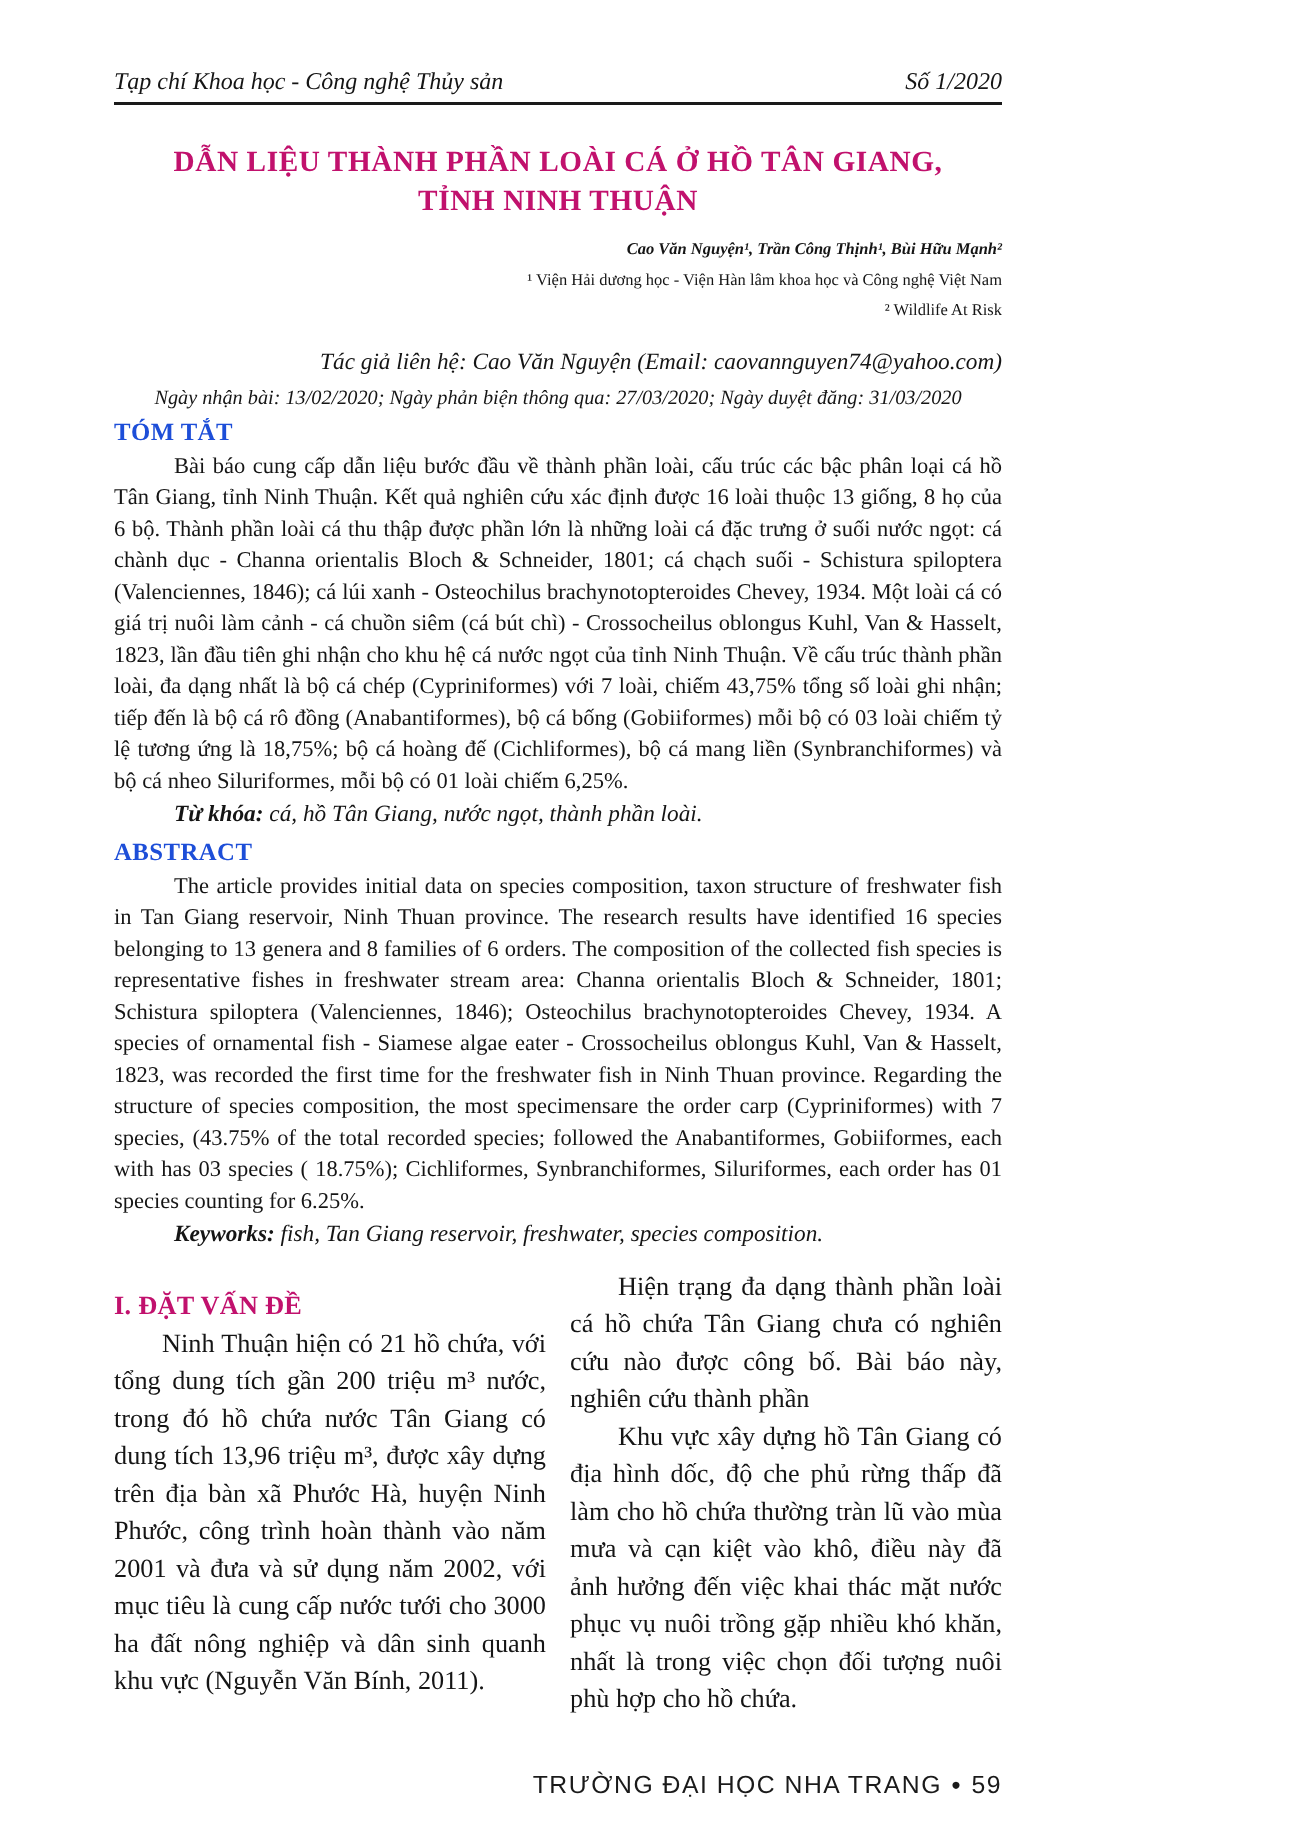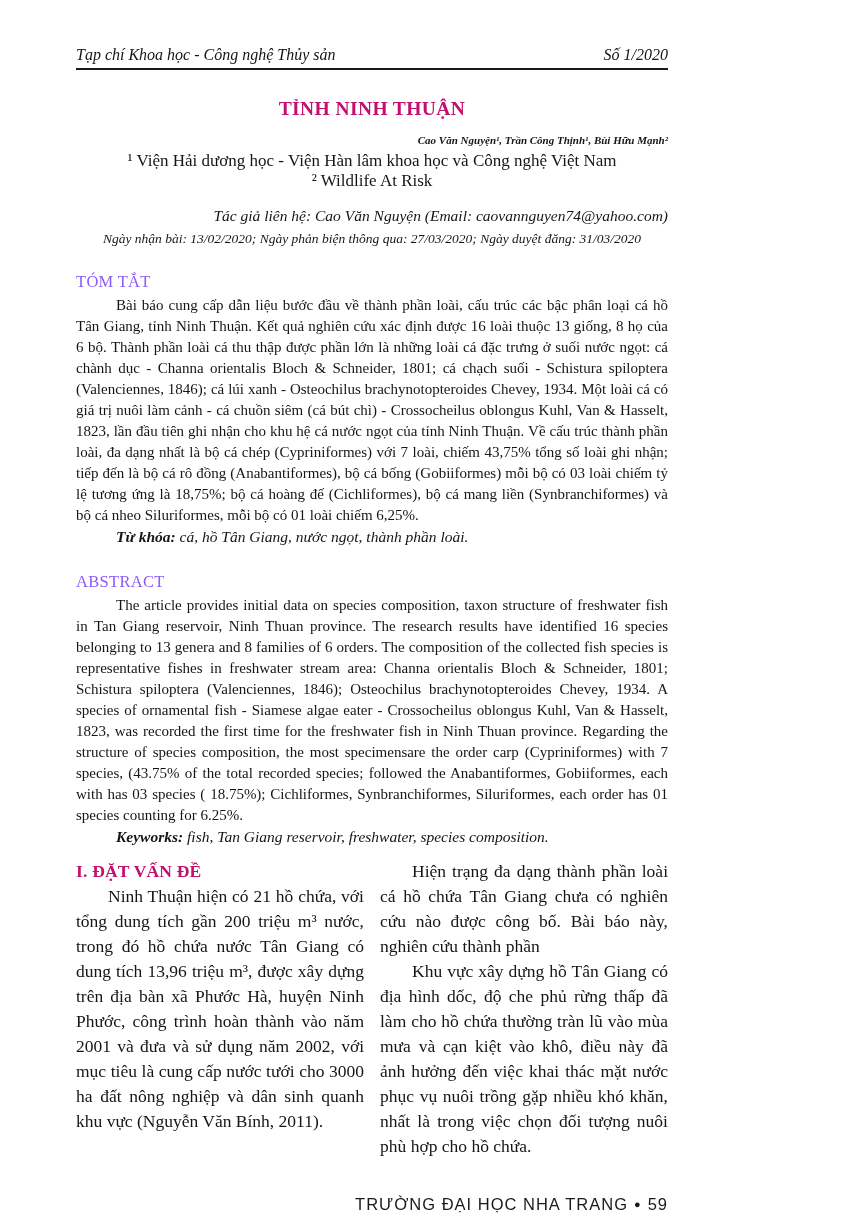--- a/index.html
+++ b/index.html
@@ -51,44 +51,44 @@
   
   .authors {
     margin-top: 8px;
     text-align: right;
     font-weight: bold;
     font-style: italic;
     font-size: 11px;
     line-height: 21px;
   }
   .affil {
-    text-align: center;
-    font-size: 17px;
+    text-align: right;
+    font-size: 11px;
     line-height: 20px;
     font-family: Liberation Serif, serif;
   }
   .corresponding {
     margin-top: 14px;
     text-align: right;
     font-style: italic;
     font-size: 15.5px;
     line-height: 21px;
   }
   .dates {
     margin-top: 4px;
     text-align: center;
     font-style: italic;
     font-size: 13.5px;
     line-height: 17px;
   }
   
   .section-heading {
-    margin: 24px 0 0 0;
-    color: #8b5cf6;
-    font-weight: normal;
+    margin: 4px 0 0 0;
+    color: #1d4ed8;
+    font-weight: bold;
     font-size: 16.5px;
     line-height: 22px;
     letter-spacing: 0.3px;
   }
   .abs-body {
     margin: 2px 0 0 0;
     font-size: 15px;
     line-height: 21px;
     text-align: justify;
     text-indent: 40px;
@@ -99,20 +99,21 @@
     font-size: 15.5px;
     line-height: 21px;
     text-indent: 40px;
   }
   .kw b { font-weight: bold; }
   
   .columns {
     display: flex;
     gap: 16px;
     margin-top: 12px;
+    align-items: center;
   }
   .col {
     flex: 1 1 0;
     font-size: 17.5px;
     line-height: 25px;
     text-align: justify;
   }
   .col-heading {
     margin: 0;
     color: #c1116d;
@@ -145,20 +146,21 @@
 <body>
 
 <div class="page">
 
   <div class="journal-header">
     <span>Tạp chí Khoa học - Công nghệ Thủy sản</span>
     <span>Số 1/2020</span>
   </div>
 
   <h1 class="title-vi">
+    <span style="display:block">DẪN LIỆU THÀNH PHẦN LOÀI CÁ Ở HỒ TÂN GIANG,</span>
     <span style="display:block">TỈNH NINH THUẬN</span>
   </h1>
 
 
   <div class="authors">Cao Văn Nguyện¹, Trần Công Thịnh¹, Bùi Hữu Mạnh²</div>
   <div class="affil">¹ Viện Hải dương học - Viện Hàn lâm khoa học và Công nghệ Việt Nam</div>
   <div class="affil">² Wildlife At Risk</div>
   <div class="corresponding">Tác giả liên hệ: Cao Văn Nguyện (Email: caovannguyen74@yahoo.com)</div>
   <div class="dates">Ngày nhận bài: 13/02/2020; Ngày phản biện thông qua: 27/03/2020; Ngày duyệt đăng: 31/03/2020</div>
 

